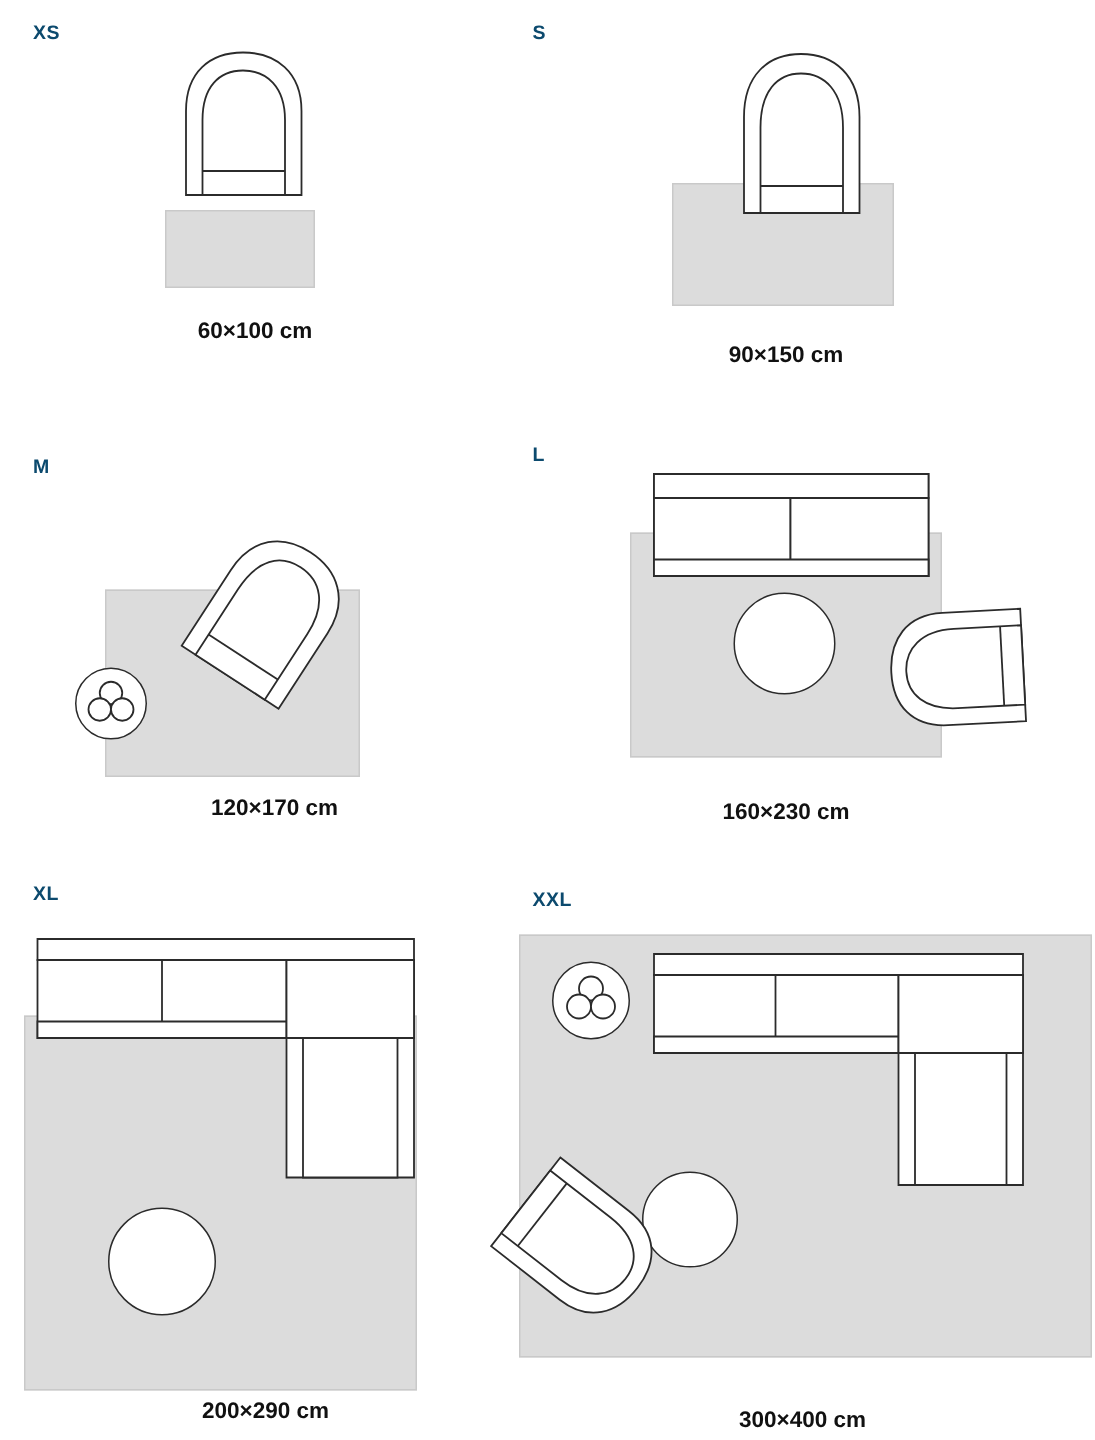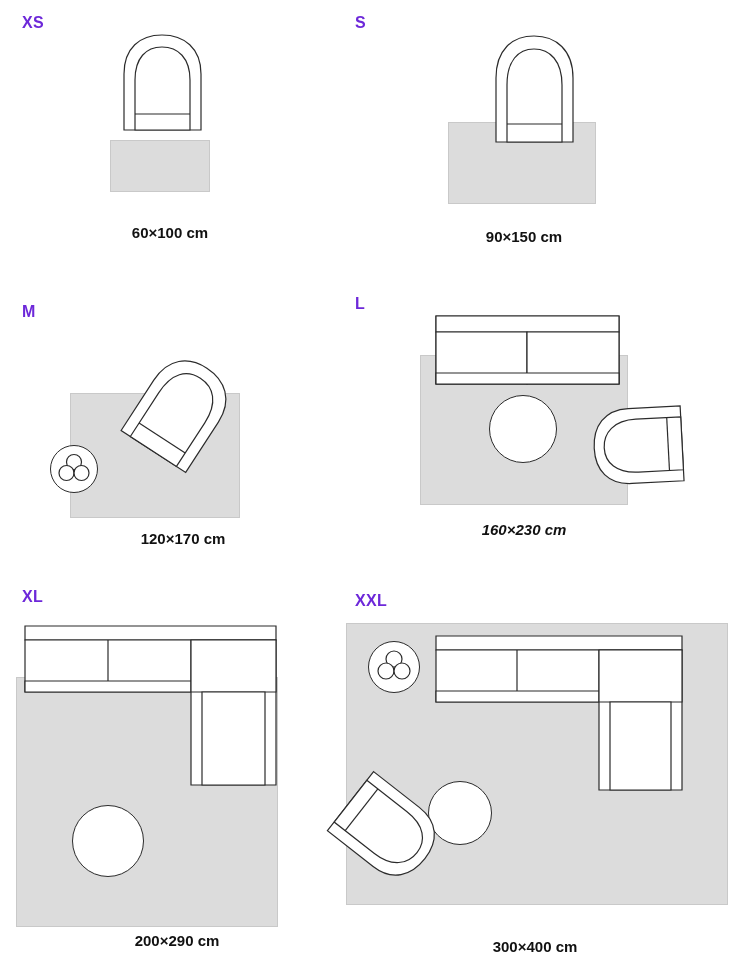--- a/index.html
+++ b/index.html
@@ -18,24 +18,24 @@
   .sheet {
     position: relative;
     width: 730px;
     height: 960px;
   }
   .cell {
     position: absolute;
   }
   .size-label {
     position: absolute;
-    font-size: 16px;
+    font-size: 13px;
     font-weight: bold;
     letter-spacing: 0.3px;
-    color: #6d28d9;
+    color: #0c4a6e;
   }
   .dim-label {
     position: absolute;
     font-size: 15px;
     font-weight: bold;
     color: #111111;
     text-align: center;
     white-space: nowrap;
   }
   .stage {
@@ -84,21 +84,21 @@
 
       <div class="armchair" style="left:108px;top:0px;">
         <svg width="110" height="105" viewBox="0 0 110 105" fill="none" stroke="#2b2b2b" stroke-width="1.2">
           <path d="M16 100 L16 44 C16 18 32 5 54 5 C76 5 93 18 93 44 L93 100 Z" fill="#ffffff"></path>
           <path d="M27 100 L27 50 C27 28 38 17 54 17 C70 17 82 28 82 50 L82 100 Z" fill="#ffffff"></path>
           <path d="M27 84 L82 84"></path>
         </svg>
       </div>
     </div>
 
-    <div class="dim-label" style="left:0;top:224px;width:340px;">60×100 cm</div>
+    <div class="dim-label" style="left:0;top:212px;width:340px;">60×100 cm</div>
   </div>
 
   <div class="cell" style="left:340px;top:0;width:390px;height:270px;">
     <div class="size-label" style="left:15px;top:14px;">S</div>
 
     <div class="stage" style="left:0;top:30px;width:390px;height:180px;">
 
       <div class="rug" style="left:108px;top:92px;width:148px;height:82px;"></div>
 
       <div class="armchair" style="left:140px;top:0px;">
@@ -165,21 +165,21 @@
         <svg width="110" height="100" viewBox="0 0 110 100" fill="none" stroke="#2b2b2b" stroke-width="1.2">
           <g transform="rotate(-93 52 50)">
             <path d="M12 92 L12 40 C12 16 27 4 49 4 C71 4 87 16 87 40 L87 92 Z" fill="#ffffff"></path>
             <path d="M23 92 L23 47 C23 25 34 14 49 14 C64 14 76 25 76 47 L76 92 Z" fill="#ffffff"></path>
             <path d="M23 78 L76 78"></path>
           </g>
         </svg>
       </div>
     </div>
 
-    <div class="dim-label" style="left:0;top:236px;width:368px;font-style:italic;">160×230 cm</div>
+    <div class="dim-label" style="left:0;top:248px;width:368px;">160×230 cm</div>
   </div>
 
   <div class="cell" style="left:0;top:575px;width:340px;height:385px;">
     <div class="size-label" style="left:22px;top:13px;">XL</div>
 
     <div class="stage" style="left:0;top:40px;width:340px;height:300px;">
 
       <div class="rug" style="left:16px;top:62px;width:262px;height:250px;"></div>
 
       <div class="sofa-svg" style="left:24px;top:10px;">

